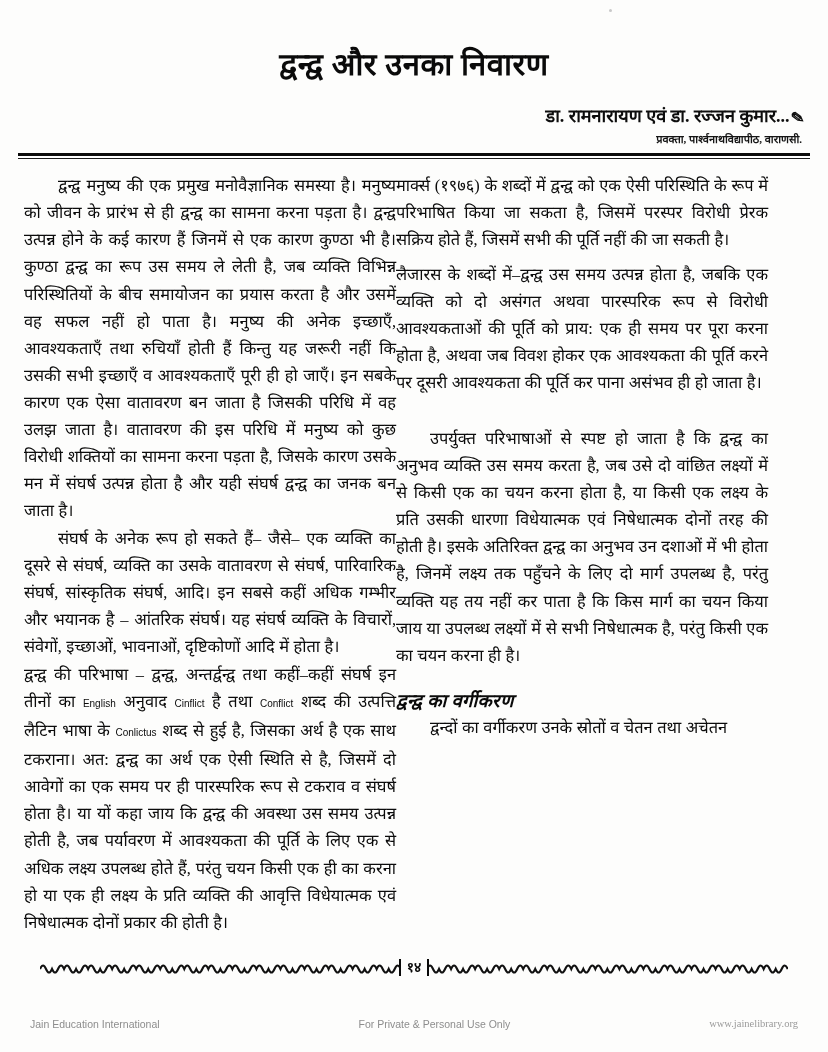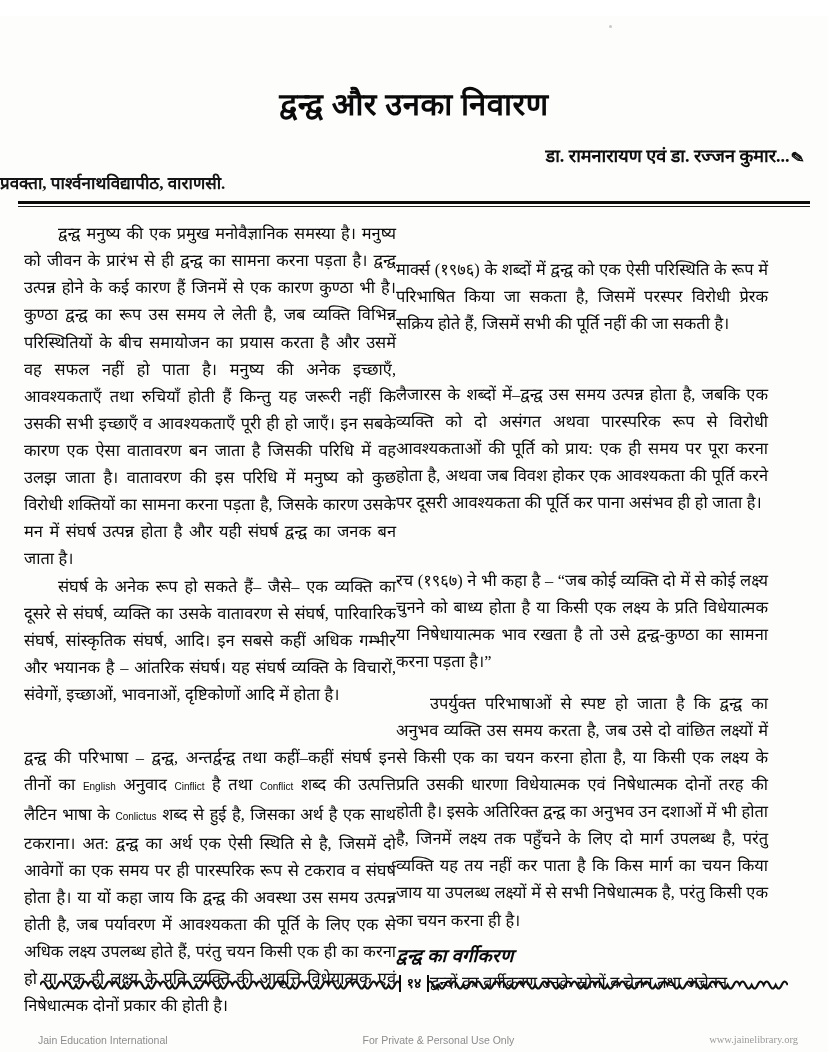--- a/index.html
+++ b/index.html
@@ -19,22 +19,21 @@
   .page {
     position: relative;
     width: 828px;
     height: 1052px;
     background: #fdfdfc;
     box-sizing: border-box;
   }
 
   
   .header-zone {
-    padding-top: 70px;
-    margin-top: 16px;
+    padding-top: 46px;
   }
   .doc-title {
     text-align: center;
     font-size: 31px;
     font-weight: 700;
     letter-spacing: 0.5px;
     line-height: 1.2;
     color: #0a0a0a;
     font-family: "Liberation Serif", "DejaVu Serif", serif;
   }
@@ -49,22 +48,22 @@
   }
   .author-pen {
     display: inline-block;
     transform: translateY(1px) rotate(-8deg);
     font-size: 16px;
     margin-left: 1px;
   }
   .affiliation-line {
     margin-top: 4px;
     padding-right: 26px;
-    text-align: left;
-    font-size: 17px;
+    text-align: right;
+    font-size: 11px;
     font-weight: 700;
     color: #151515;
   }
 
   .rule-double {
     margin: 7px 18px 0 18px;
     border-top: 3px solid #0b0b0b;
     border-bottom: 1px solid #1a1a1a;
     height: 2px;
     background: #ffffff;
@@ -89,34 +88,33 @@
     text-align: justify;
     text-align-last: left;
     word-spacing: 0.4px;
     color: #0b0b0b;
   }
   p.para.indent {
     text-indent: 34px;
   }
   p.para.tight {
     text-indent: 0;
-    margin-top: 36px;
   }
   .latin {
     font-family: Liberation Sans, sans-serif;
     font-size: 10px;
   }
   .bold-lead {
     font-weight: 400;
   }
   .subhead {
     font-size: 18.5px;
     font-weight: 700;
     font-style: italic;
-    margin: 8px 0 2px 0;
+    margin: 18px 0 2px 0;
     color: #0a0a0a;
     letter-spacing: 0.3px;
   }
   .spacer-sm { height: 7px; }
 
   
   .folio-row {
     position: absolute;
     left: 0;
     right: 0;
@@ -149,21 +147,21 @@
     width: 2px;
     height: 17px;
     background: #0a0a0a;
   }
   .folio-box::before { left: -2px; }
   .folio-box::after  { right: -2px; }
 
   
   .footer {
     position: absolute;
-    left: 8px;
+    left: 0;
     right: 0;
     top: 1018px;
     display: flex;
     justify-content: space-between;
     padding: 0 30px;
     box-sizing: border-box;
     font-family: "Liberation Sans", "DejaVu Sans", sans-serif;
     font-size: 10.5px;
     color: #8d8d8d;
   }
@@ -204,21 +202,20 @@
       <p class="para indent">संघर्ष के अनेक रूप हो सकते हैं– जैसे– एक व्यक्ति का दूसरे से संघर्ष, व्यक्ति का  उसके वातावरण से संघर्ष, पारिवारिक संघर्ष, सांस्कृतिक संघर्ष, आदि। इन सबसे कहीं अधिक गम्भीर और भयानक है – आंतरिक संघर्ष। यह संघर्ष व्यक्ति के विचारों, संवेगों, इच्छाओं, भावनाओं, दृष्टिकोणों आदि में होता है।</p>
       <p class="para tight"><span class="bold-lead">द्वन्द्व की परिभाषा – </span><span>द्वन्द्व, अन्तर्द्वन्द्व तथा कहीं–कहीं संघर्ष इन तीनों का </span><span class="latin">English</span><span>  अनुवाद </span><span class="latin">Cinflict</span><span> है तथा </span><span class="latin">Conflict</span><span> शब्द की उत्पत्ति लैटिन भाषा के </span><span class="latin">Conlictus</span><span> शब्द से हुई है,  जिसका अर्थ है एक साथ टकराना। अत: द्वन्द्व का अर्थ एक ऐसी स्थिति से है, जिसमें  दो आवेगों का एक समय पर ही पारस्परिक रूप से टकराव व संघर्ष होता है। या यों कहा जाय कि द्वन्द्व की अवस्था उस समय उत्पन्न होती है, जब पर्यावरण में आवश्यकता  की पूर्ति के लिए एक से अधिक लक्ष्य उपलब्ध होते हैं, परंतु चयन किसी एक ही का  करना हो या एक ही लक्ष्य के प्रति व्यक्ति की आवृत्ति विधेयात्मक एवं निषेधात्मक दोनों  प्रकार की होती है।</span></p>
     </div>
 
     <div class="col">
       <p class="para tight">मार्क्स (१९७६) के शब्दों में द्वन्द्व को एक ऐसी परिस्थिति के रूप में परिभाषित किया जा सकता है, जिसमें परस्पर विरोधी प्रेरक सक्रिय होते हैं, जिसमें सभी की पूर्ति नहीं की जा सकती है।</p>
       <div class="spacer-sm"></div>
       <p class="para tight">लैजारस के शब्दों में–द्वन्द्व उस समय उत्पन्न होता है, जबकि एक व्यक्ति को दो  असंगत अथवा पारस्परिक रूप से विरोधी आवश्यकताओं की पूर्ति को प्राय: एक ही समय पर पूरा करना होता है, अथवा जब विवश होकर एक आवश्यकता की पूर्ति करने पर  दूसरी आवश्यकता की पूर्ति कर पाना असंभव ही हो जाता है।</p>
       <div class="spacer-sm"></div>
       <div class="spacer-sm"></div>
-      <p class="para tight">रच (१९६७) ने भी कहा है – “जब कोई व्यक्ति दो में से कोई लक्ष्य चुनने को बाध्य  होता है या किसी एक लक्ष्य के प्रति विधेयात्मक या निषेधायात्मक भाव रखता है तो उसे  द्वन्द्व-कुण्ठा का सामना करना पड़ता है।”</p>
       <div class="spacer-sm"></div>
       <div class="spacer-sm"></div>
       <p class="para indent">उपर्युक्त परिभाषाओं से स्पष्ट हो जाता है कि द्वन्द्व का अनुभव व्यक्ति उस समय करता है,  जब उसे दो वांछित लक्ष्यों में से किसी एक का चयन करना होता है, या किसी एक  लक्ष्य के प्रति उसकी धारणा विधेयात्मक एवं निषेधात्मक दोनों तरह की होती है। इसके अतिरिक्त द्वन्द्व का अनुभव उन दशाओं में भी होता है, जिनमें लक्ष्य तक पहुँचने के लिए  दो मार्ग उपलब्ध है, परंतु व्यक्ति यह तय नहीं कर पाता है कि किस मार्ग का चयन किया जाय या उपलब्ध लक्ष्यों में से सभी निषेधात्मक है, परंतु किसी एक का चयन  करना ही है।</p>
       <div class="subhead">द्वन्द्व का वर्गीकरण</div>
       <p class="para indent">द्वन्दों का वर्गीकरण उनके स्रोतों व चेतन तथा अचेतन</p>
     </div>
 
   </div>
 
   <div class="folio-row">

